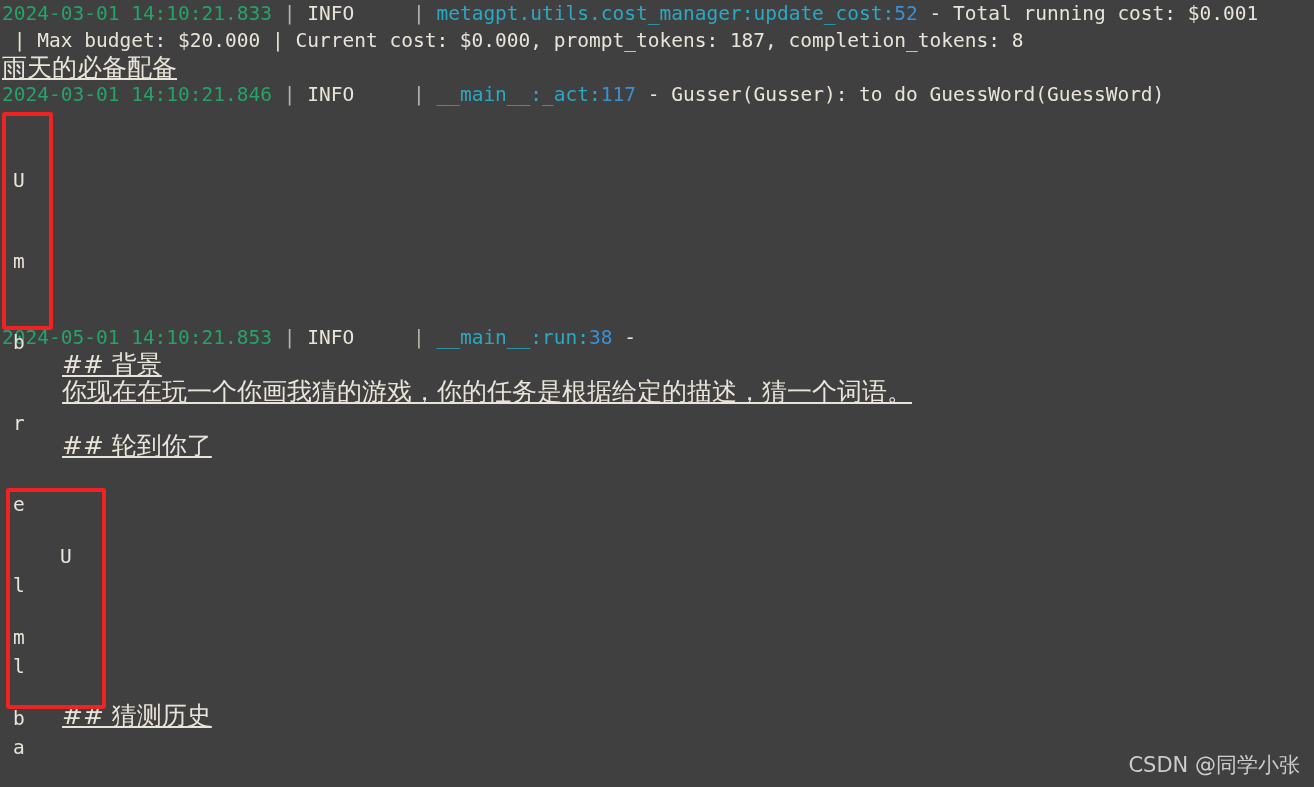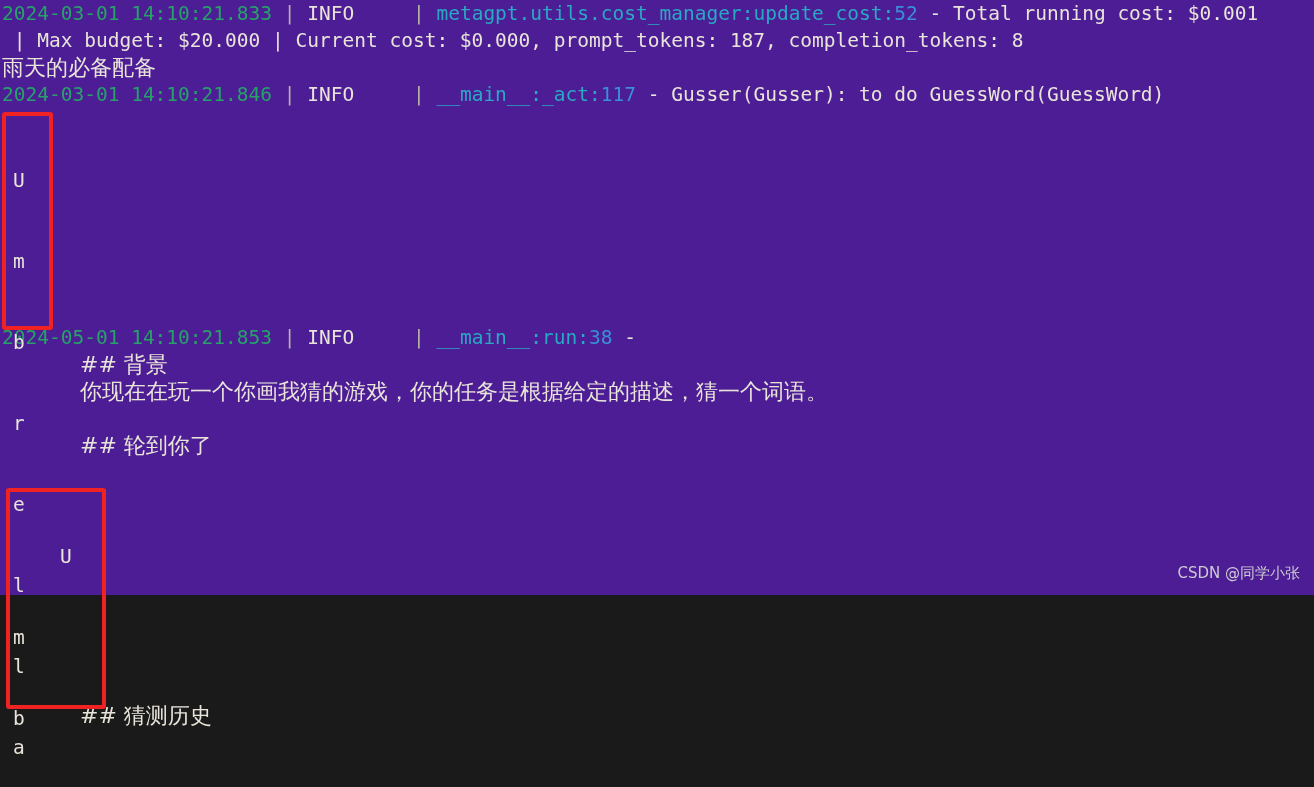--- a/index.html
+++ b/index.html
@@ -11,22 +11,22 @@
   body {
     width: 1314px;
     height: 787px;
     overflow: hidden;
     font-family: "DejaVu Sans Mono", "Liberation Mono", monospace;
   }
 
   #terminal {
     position: relative;
     width: 1314px;
-    height: 595px;
-    background: #4c1d95;
+    height: 787px;
+    background: #404040;
     color: #e8e4d9;
     font-size: 19.5px;
     line-height: 27px;
     letter-spacing: 0px;
     box-sizing: border-box;
     padding: 0;
   }
 
   .line {
     white-space: pre;
@@ -38,24 +38,25 @@
   
   .c-green   { color: #26a269; }
   .c-cyan    { color: #2aa8c4; }
   .c-blue    { color: #3b8fd6; }
   .c-white   { color: #e8e4d9; }
   .c-grey    { color: #b8b4ab; }
 
   
   .cjk {
     font-family: "DejaVu Sans", "Liberation Sans", sans-serif;
-    font-size: 22px;
+    font-size: 25px;
+    text-decoration: underline;
   }
 
-  .indent4 { padding-left: 80px; }
+  .indent4 { padding-left: 62px; }
 
   
   .vstack {
     position: absolute;
     white-space: pre;
   }
   .vstack .vletter {
     height: 27px;
     line-height: 27px;
     white-space: pre;
@@ -73,21 +74,21 @@
   #redbox-2 { left: 6px;  top: 488px; width: 100px; height: 221px; }
 
   #vstack-1 { left: 13px; top: 113px; }
   #vstack-2 { left: 13px; top: 489px; }
 
   .watermark {
     position: absolute;
     right: 14px;
     bottom: 8px;
     color: #d8d8d8;
-    font-size: 15px;
+    font-size: 21px;
     font-family: "DejaVu Sans", "Liberation Sans", sans-serif;
     opacity: 0.92;
     white-space: pre;
   }
 
   .spacer { height: 27px; }
 </style>
 </head>
 <body>
 

